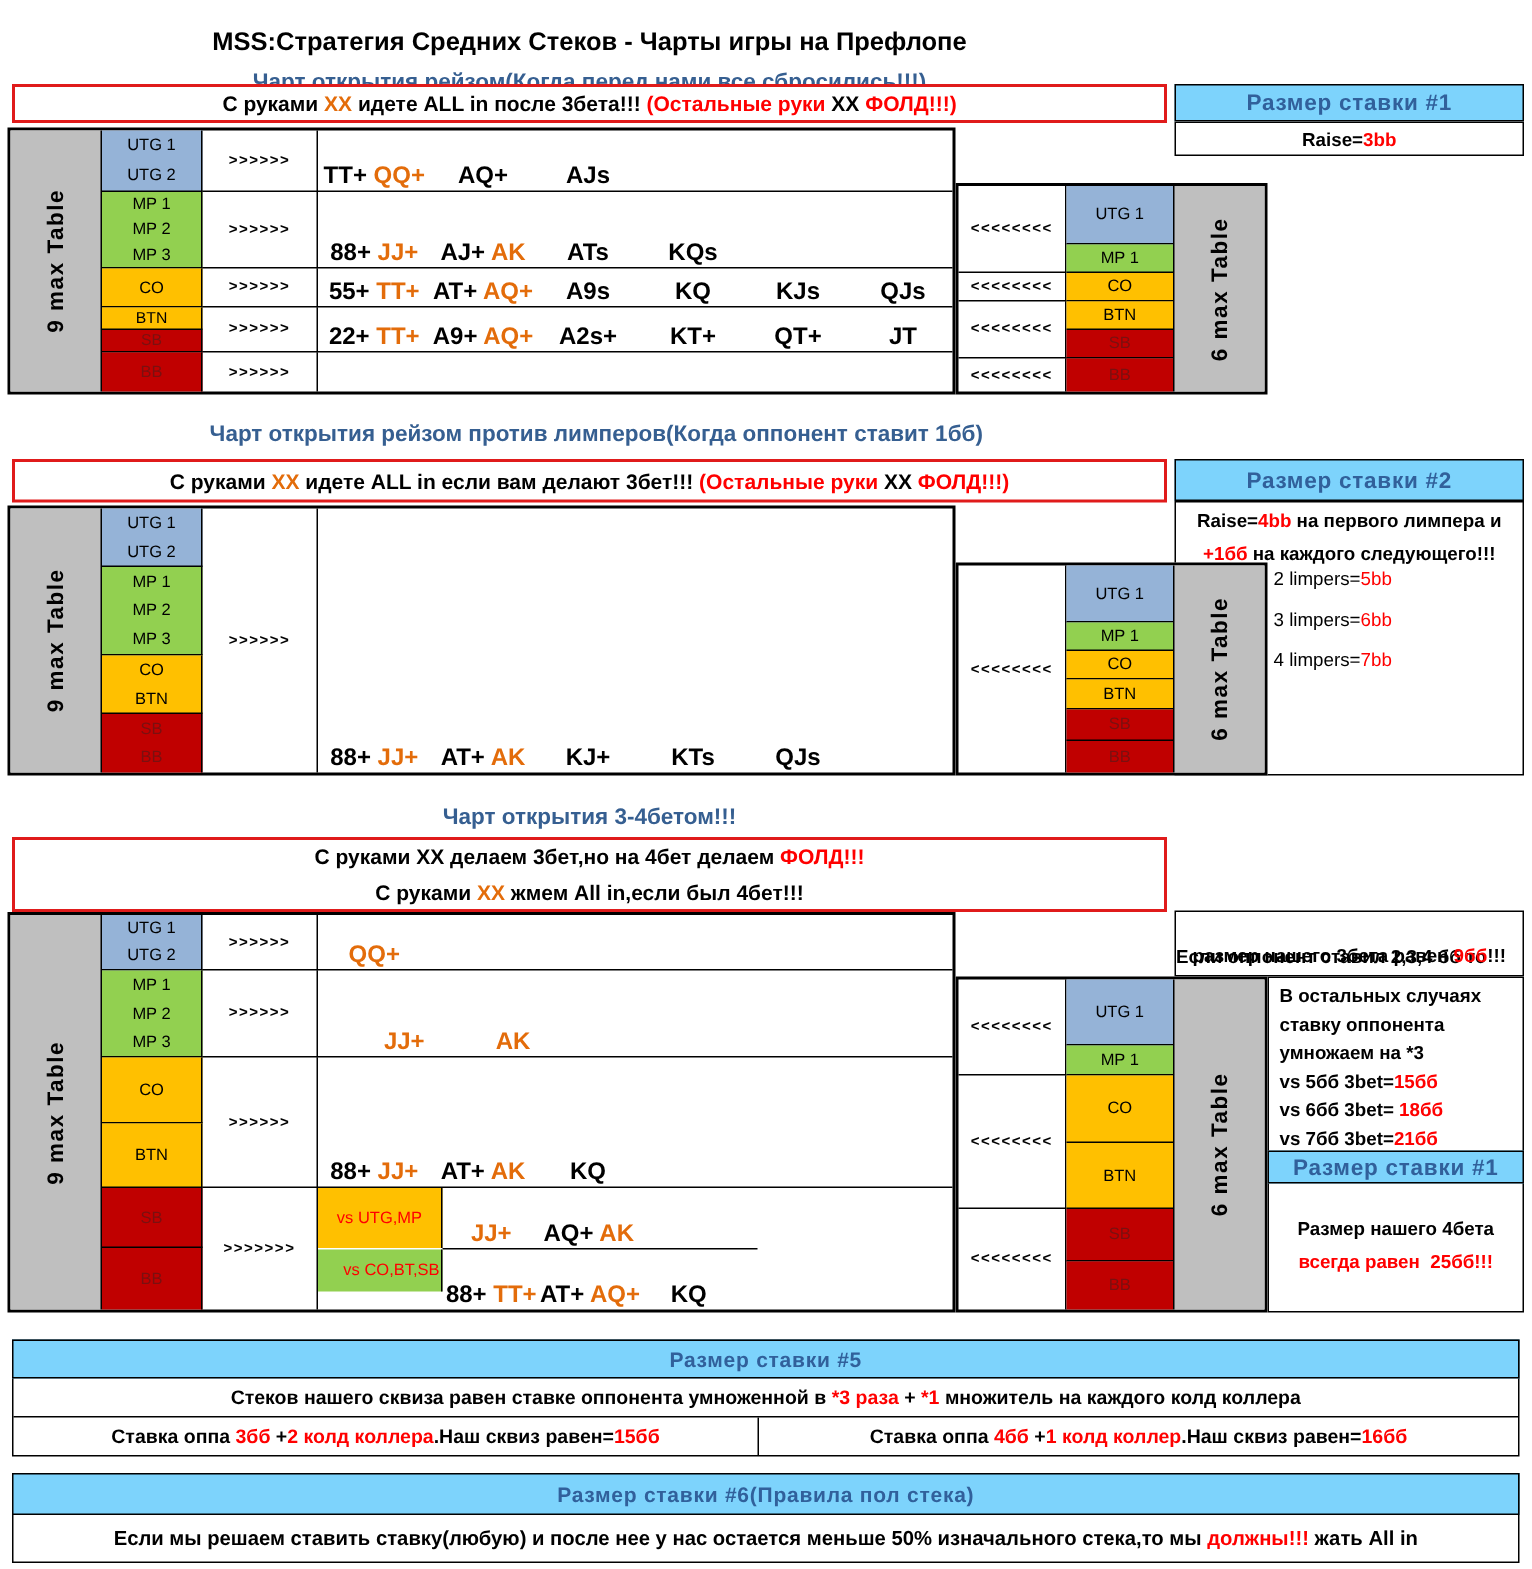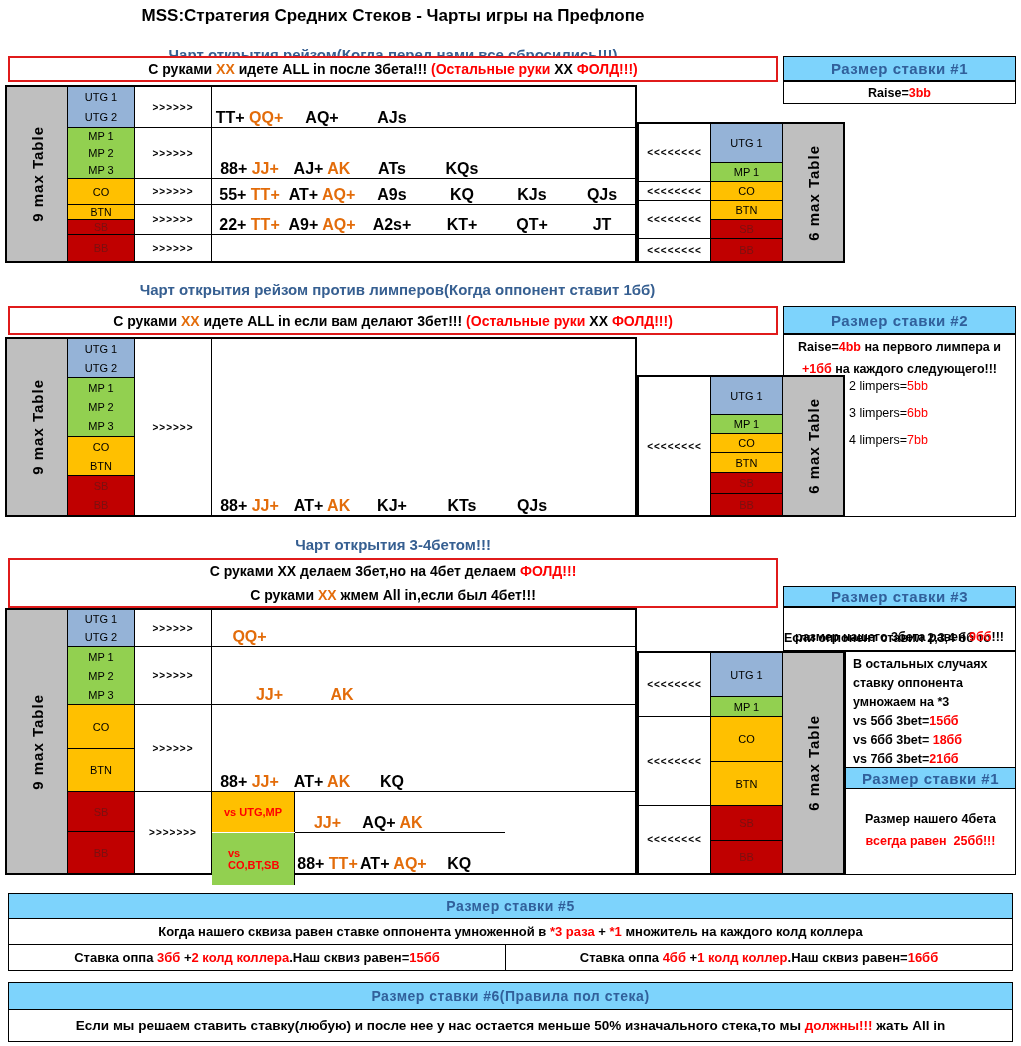--- a/index.html
+++ b/index.html
@@ -33,30 +33,30 @@
   .hands .slot{flex:0 0 70px;text-align:center;white-space:nowrap;}
   .hands.f75 .slot:first-child{flex:0 0 75px;}
   .hands.sub .slot{flex:0 0 65px;}
   .hands.ind20{padding-left:20px;}
   .seg{white-space:pre;}
   .c-k{color:#000;}
   .c-o{color:#E36C0A;}
   .c-r{color:#FF0000;}
   .iline{font-size:12.5px;font-weight:700;white-space:pre;}
   .ireg{font-size:12.5px;font-weight:400;white-space:pre;}
-  .vsbox{display:flex;align-items:center;justify-content:center;font-size:11px;font-weight:700;color:#FF0000;border-right:1px solid #000;}
+  .vsbox{display:flex;align-items:center;justify-content:center;font-size:11px;font-weight:400;color:#FF0000;border-right:1px solid #000;}
   .divline{background:#000;height:1px;}
   .b5row{font-size:13px;font-weight:700;}
 </style>
 </head>
 <body>
 
 <div id="canvas">
 
-  <div class="abs title" style="left:0;top:6px;width:786px;height:20px;">MSS:Стратегия Средних Стеков - Чарты игры на Префлопе</div>
+  <div class="abs title" style="left:0;top:18px;width:786px;height:20px;">MSS:Стратегия Средних Стеков - Чарты игры на Префлопе</div>
   <div class="abs subtitle" style="left:0;top:46px;width:786px;height:18px;">Чарт открытия рейзом(Когда перед нами все сбросились!!!)</div>
 
   <div class="abs warn ctr" style="left:8px;top:56px;width:770px;height:26px;">
     <span class="seg"><span class="c-k">С руками </span><span class="c-o">XX</span><span class="c-k"> идете ALL in после 3бета!!! </span><span class="c-r">(Остальные руки </span><span class="c-k">XX</span><span class="c-r"> ФОЛД!!!)</span></span>
   </div>
   <div class="abs ghead ctr" style="left:783px;top:56px;width:233px;height:25px;">Размер ставки #1</div>
   <div class="abs box ctr iline" style="left:783px;top:81px;width:233px;height:23px;">
     <span class="seg"><span class="c-k">Raise=</span><span class="c-r">3bb</span></span>
   </div>
 
@@ -185,21 +185,20 @@
     <div class="cell graycol bl1 ctr" style="left:143px;top:0;width:61px;height:138px;">
       <span class="vlabel">6 max Table</span>
     </div>
   </div>
 
   <div class="abs subtitle" style="left:0;top:536px;width:786px;height:18px;">Чарт открытия 3-4бетом!!!</div>
   <div class="abs warn warn2 ctr" style="left:8px;top:558px;width:770px;height:50px;">
     <span class="seg"><span class="c-k">С руками XX делаем 3бет,но на 4бет делаем </span><span class="c-r">ФОЛД!!!</span></span>
     <span class="seg"><span class="c-k">С руками </span><span class="c-o">XX</span><span class="c-k"> жмем All in,если был 4бет!!!</span></span>
   </div>
-  <div class="abs ghead ctr" style="left:783px;top:586px;width:233px;height:21px;">Размер ставки #3</div>
   <div class="abs box" style="left:783px;top:607px;width:233px;height:44px;">
     <div class="cell iline" style="left:0;top:3px;width:231px;text-align:left;margin-top:20px;"><span class="c-k">Если оппонент ставил 2,3,4 бб то</span></div>
     <div class="cell iline" style="left:0;top:22px;width:231px;text-align:center;"><span class="c-k">размер нашего 3бета равен </span><span class="c-r">9бб</span><span class="c-k">!!!</span></div>
   </div>
   <div class="abs box" style="left:845px;top:651px;width:171px;height:224px;">
     <div class="cell iline" style="left:7px;top:5px;"><span class="c-k">В остальных случаях</span></div>
     <div class="cell iline" style="left:7px;top:24px;"><span class="c-k">ставку оппонента</span></div>
     <div class="cell iline" style="left:7px;top:43px;"><span class="c-k">умножаем на *3</span></div>
     <div class="cell iline" style="left:7px;top:62px;"><span class="c-k">vs 5бб 3bet=</span><span class="c-r">15бб</span></div>
     <div class="cell iline" style="left:7px;top:81px;"><span class="c-k">vs 6бб 3bet= </span><span class="c-r">18бб</span></div>
@@ -245,21 +244,21 @@
         <span class="slot"><span class="c-k">KQ</span></span>
       </div>
 
     <div class="cell" style="left:205px;top:182px;width:423px;height:81px;">
       <div class="cell vsbox bg-amber" style="left:0;top:0;width:83px;height:40px;">vs UTG,MP</div>
       <div class="cell hands sub" style="left:83px;top:0;width:340px;height:40px;">
           <span class="slot"><span class="c-o">JJ+</span></span>
           <span class="slot"><span class="c-k">AQ+ </span><span class="c-o">AK</span></span>
         </div>
       <div class="cell divline" style="left:83px;top:40px;width:210px;"></div>
-      <div class="cell vsbox bg-green" style="left:0;top:41px;width:83px;height:52px;padding-left:16px;">vs CO,BT,SB</div>
+      <div class="cell vsbox bg-green" style="left:0;top:41px;width:83px;height:28px;padding-left:16px;">vs CO,BT,SB</div>
       <div class="cell hands sub" style="left:83px;top:41px;width:340px;height:40px;">
           <span class="slot"><span class="c-k">88+ </span><span class="c-o">TT+</span></span>
           <span class="slot"><span class="c-k">AT+ </span><span class="c-o">AQ+</span></span>
           <span class="slot"><span class="c-k">KQ</span></span>
         </div>
     </div>
   </div>
 
   <div class="abs tbl" style="left:637px;top:651px;width:208px;height:224px;">
     <div class="cell arrows br1 bb1" style="left:0;top:0;width:72px;height:64px;">&lt;&lt;&lt;&lt;&lt;&lt;&lt;&lt;</div>
@@ -272,21 +271,21 @@
     <div class="cell pos bg-red bb1" style="left:72px;top:153px;width:71px;height:35px;">SB</div>
     <div class="cell pos bg-red" style="left:72px;top:188px;width:71px;height:32px;">BB</div>
     <div class="cell graycol bl1 ctr" style="left:143px;top:0;width:61px;height:220px;">
       <span class="vlabel">6 max Table</span>
     </div>
   </div>
 
   <div class="abs box" style="left:8px;top:893px;width:1005px;height:78px;">
     <div class="cell ghead ctr" style="left:-1px;top:-1px;width:1005px;height:26px;font-size:14px;">Размер ставки #5</div>
     <div class="cell ctr b5row bb1" style="left:0;top:25px;width:1003px;height:26px;">
-      <span class="seg"><span class="c-k">Когда нашего сквиза равен ставке оппонента умноженной в </span><span class="c-r">*3 раза</span><span class="c-k"> + </span><span class="c-r">*1</span><span class="c-k"> множитель на каждого колд коллера</span></span>
+      <span class="seg"><span class="c-k">Стеков нашего сквиза равен ставке оппонента умноженной в </span><span class="c-r">*3 раза</span><span class="c-k"> + </span><span class="c-r">*1</span><span class="c-k"> множитель на каждого колд коллера</span></span>
     </div>
     <div class="cell ctr b5row br1" style="left:0;top:51px;width:497px;height:25px;">
       <span class="seg"><span class="c-k">Ставка оппа </span><span class="c-r">3бб </span><span class="c-k">+</span><span class="c-r">2 колд коллера</span><span class="c-k">.Наш сквиз равен=</span><span class="c-r">15бб</span></span>
     </div>
     <div class="cell ctr b5row" style="left:497px;top:51px;width:506px;height:25px;">
       <span class="seg"><span class="c-k">Ставка оппа </span><span class="c-r">4бб </span><span class="c-k">+</span><span class="c-r">1 колд коллер</span><span class="c-k">.Наш сквиз равен=</span><span class="c-r">16бб</span></span>
     </div>
   </div>
 
   <div class="abs box" style="left:8px;top:982px;width:1005px;height:60px;">

